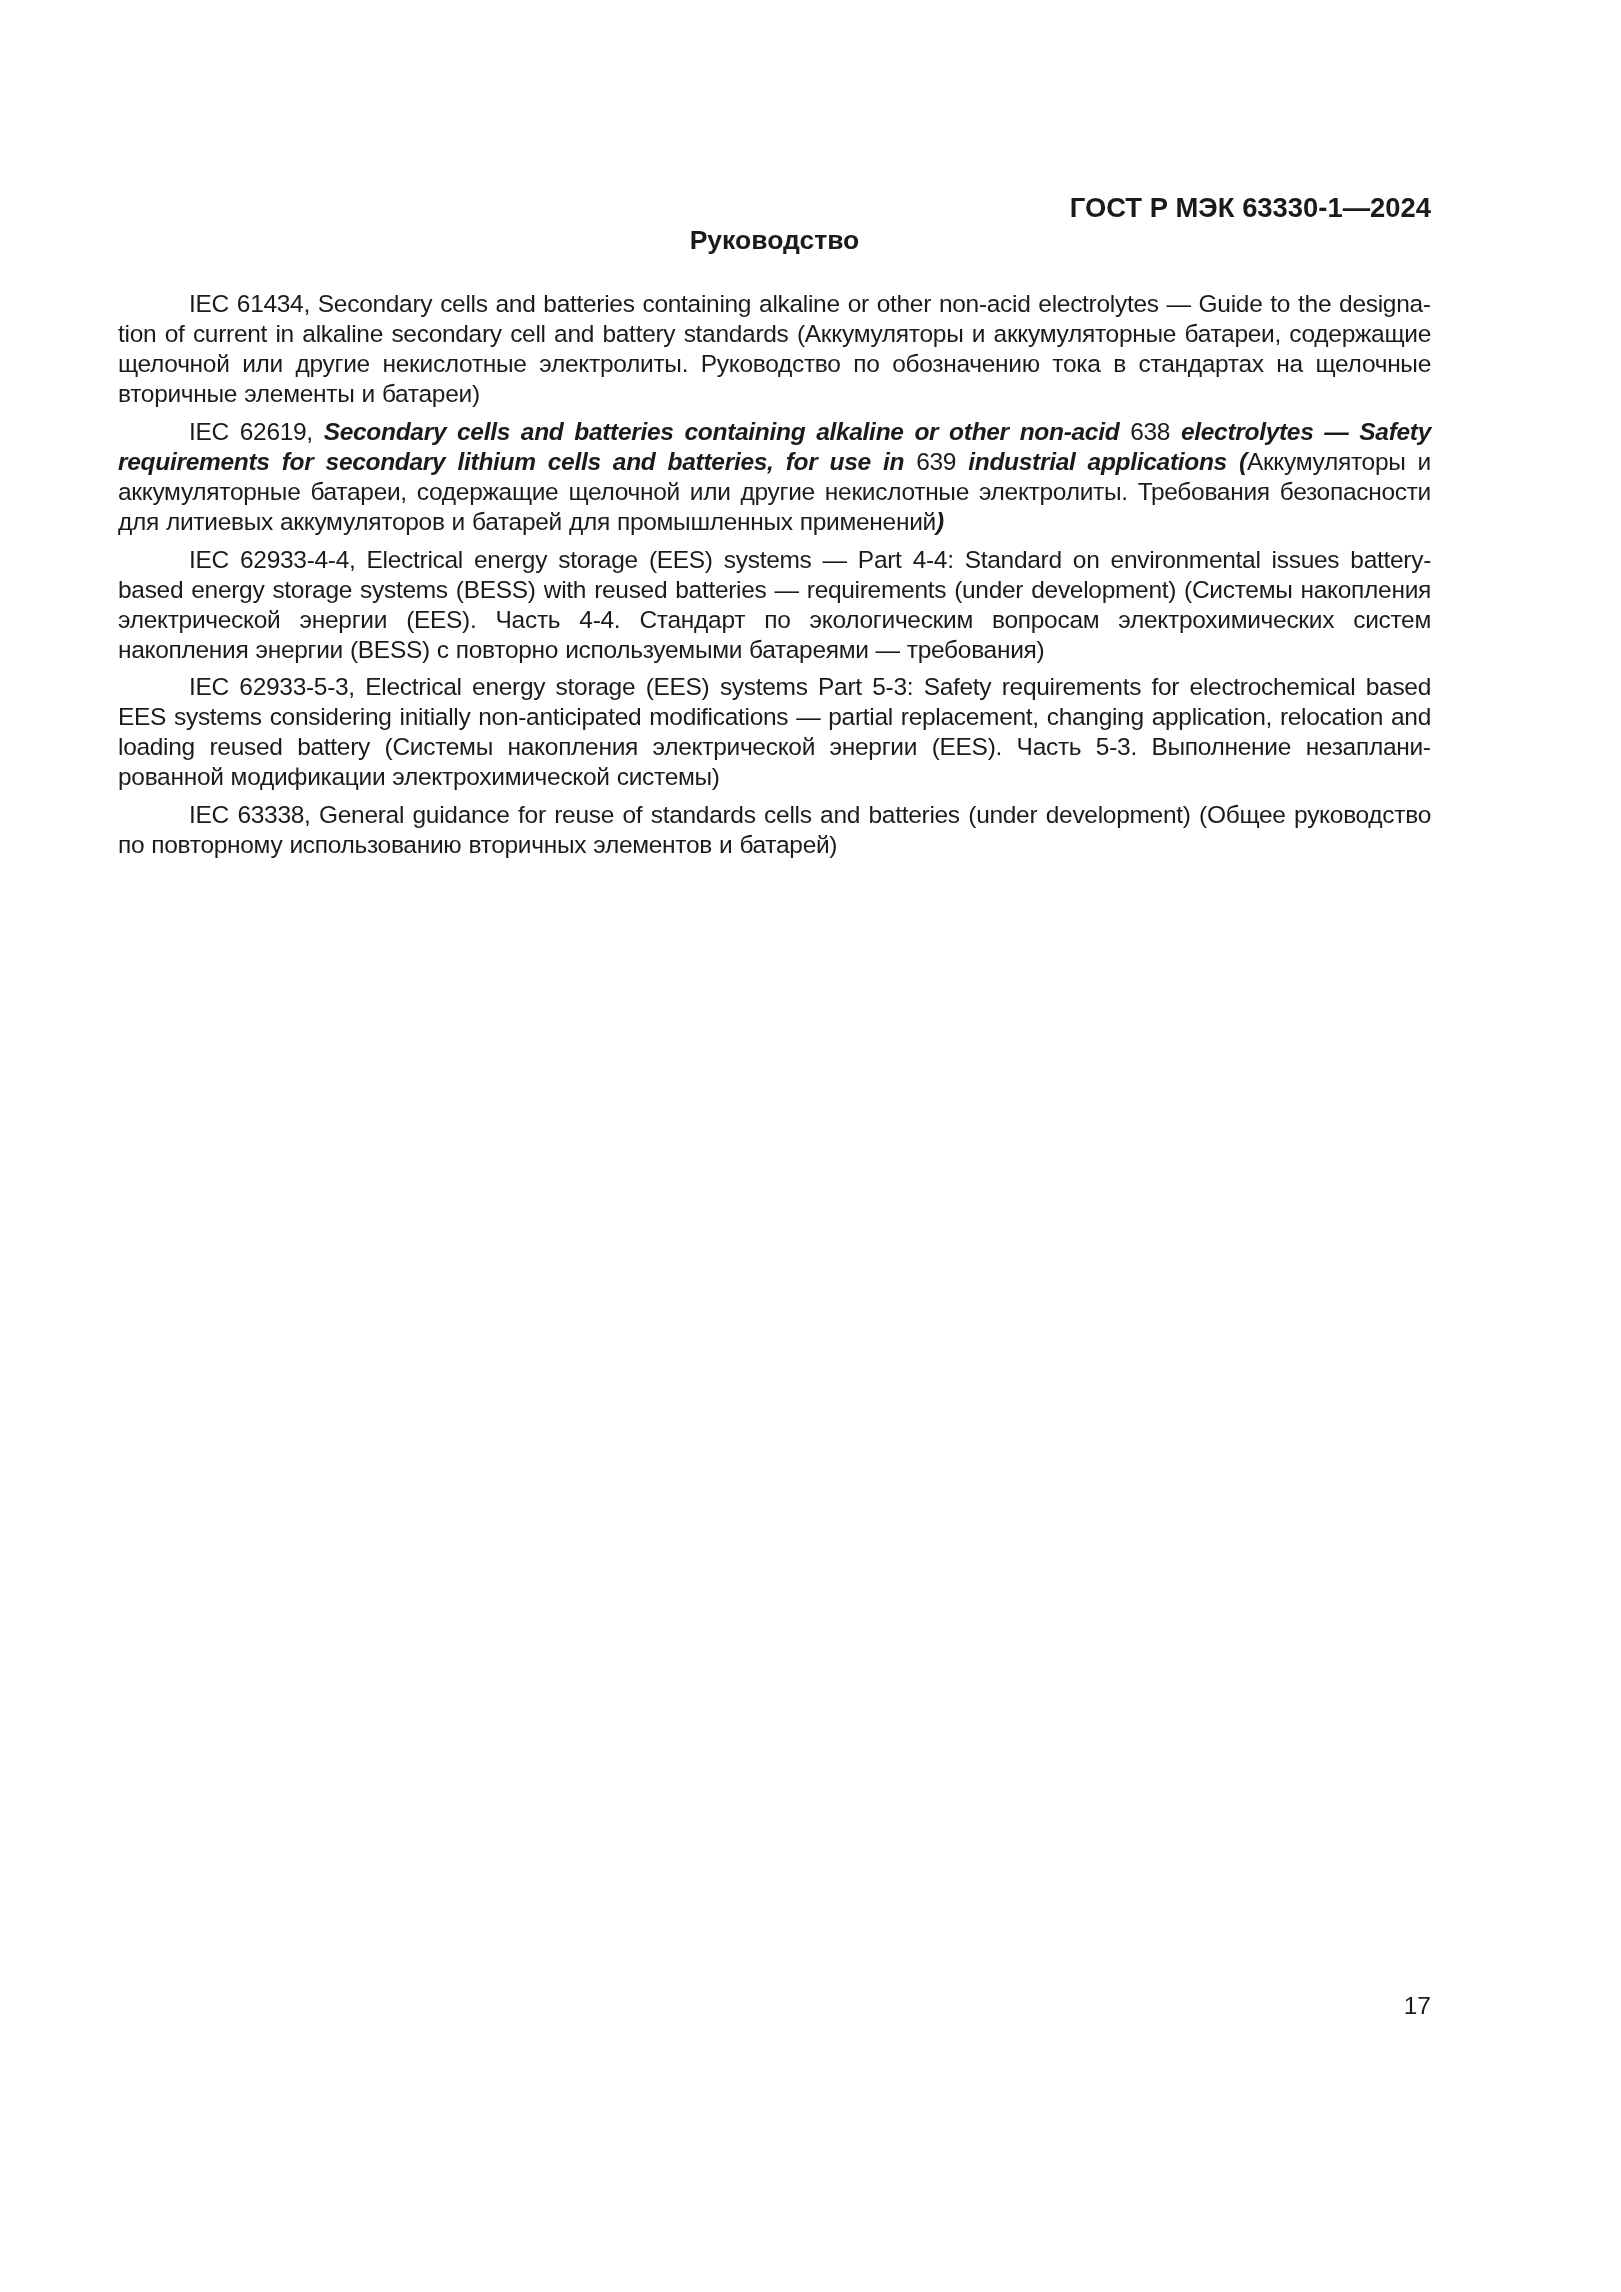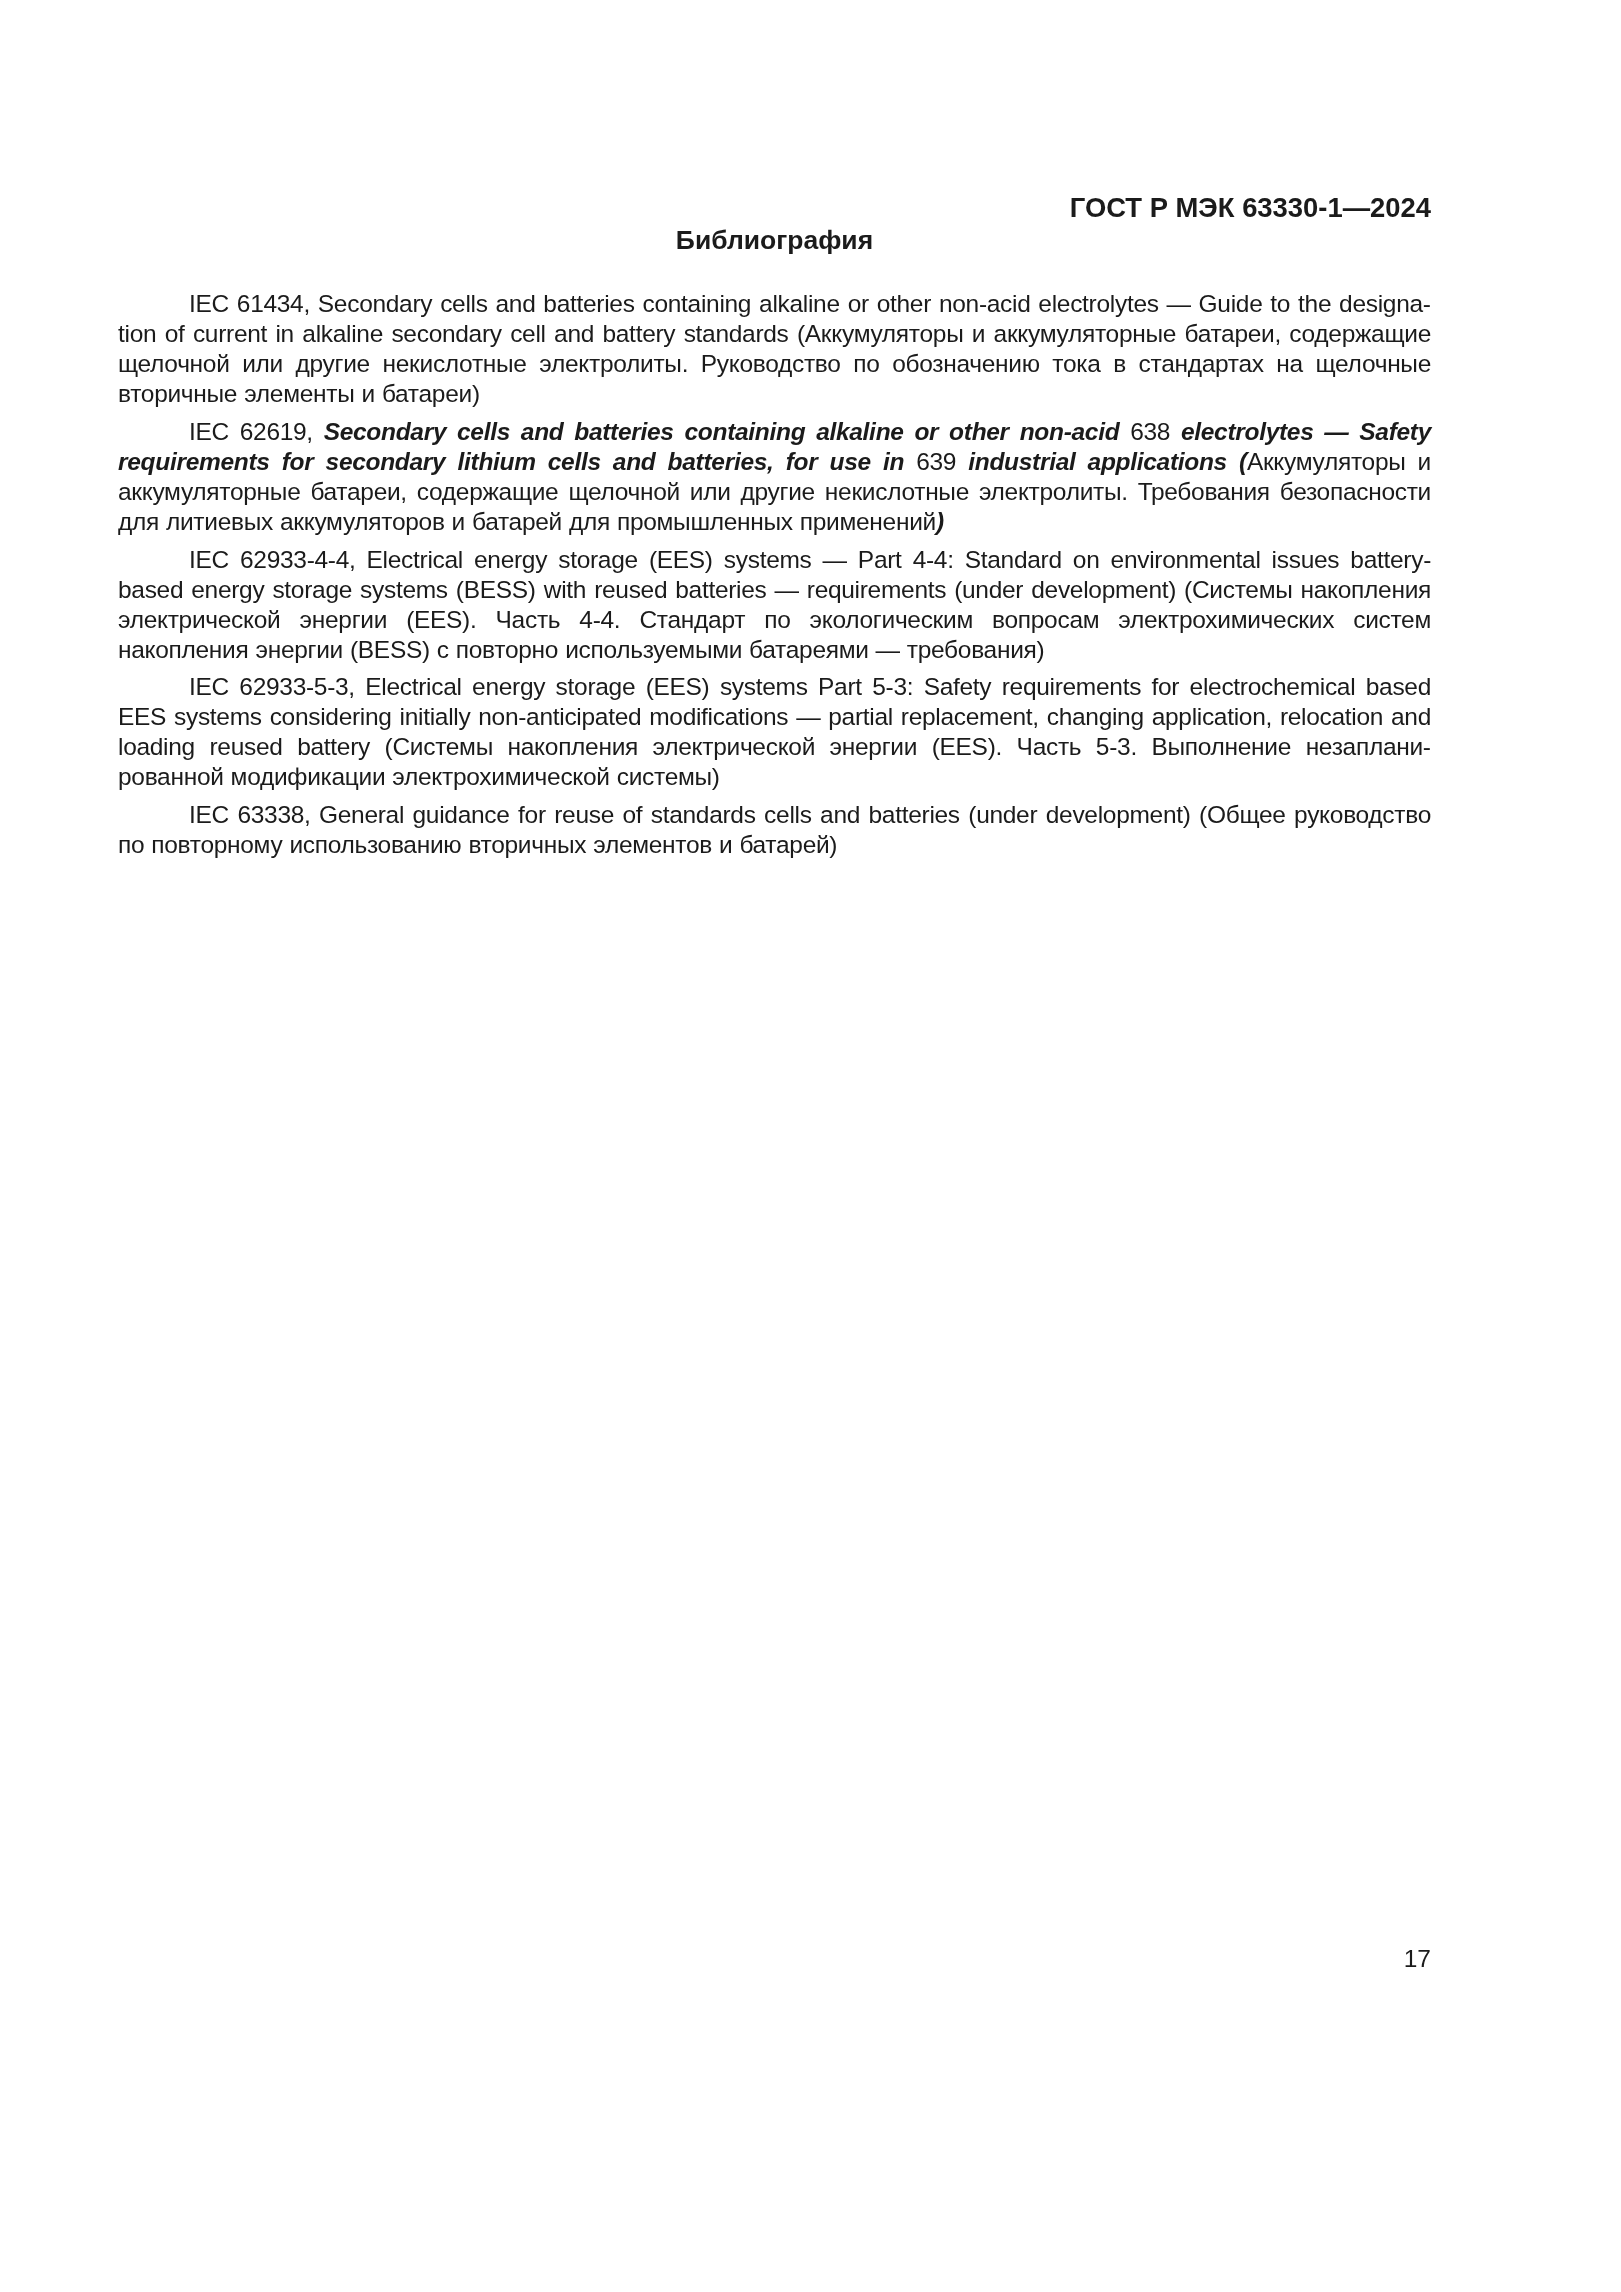--- a/index.html
+++ b/index.html
@@ -53,36 +53,36 @@
     text-indent: 71px;
     letter-spacing: -0.3px;
     word-spacing: 0.5px;
   }
   .it {
     font-style: italic;
     font-weight: bold;
   }
   .page-number {
     position: absolute;
-    top: 1944px;
+    top: 1991px;
     left: 118px;
     width: 1313px;
     text-align: right;
     font-size: 24.5px;
     line-height: 30px;
   }
 </style>
 </head>
 <body>
 
 <div class="page">
 
   <div class="running-header">ГОСТ Р МЭК 63330-1—2024</div>
 
-  <h1 class="doc-title">Библиография</h1>
+  <h1 class="doc-title">Руководство</h1>
 
   <div class="content">
 
     <p class="entry"><span>IEC 61434, Secondary cells and batteries containing alkaline or other non-acid electrolytes — Guide to the designa­tion of current in alkaline secondary cell and battery standards (Аккумуляторы и аккумуляторные батареи, содержащие щелочной или другие некислотные электролиты. Руководство по обозначению тока в стандартах на щелочные вторичные элементы и батареи)</span></p>
 
     <p class="entry"><span>IEC 62619, </span><span class="it">Secondary cells and batteries containing alkaline or other non-acid </span><span>638 </span><span class="it">electrolytes — Safety require­ments for secondary lithium cells and batteries, for use in </span><span>639 </span><span class="it">industrial applications (</span><span>Аккумуляторы и аккумуляторные батареи, содержащие щелочной или другие некислотные электролиты. Требования безопасности для литиевых аккумуляторов и батарей для промышленных применений</span><span class="it">)</span></p>
 
     <p class="entry"><span>IEC 62933-4-4, Electrical energy storage (EES) systems — Part 4-4: Standard on environmental issues bat­tery-based energy storage systems (BESS) with reused batteries — requirements (under development) (Системы нако­пления электрической энергии (EES). Часть 4-4. Стандарт по экологическим вопросам электрохимических систем накопления энергии (BESS) с повторно используемыми батареями — требования)</span></p>
 
     <p class="entry"><span>IEC 62933-5-3, Electrical energy storage (EES) systems Part 5-3: Safety requirements for electrochemical based EES systems considering initially non-anticipated modifications — partial replacement, changing application, relocation and loading reused battery (Системы накопления электрической энергии (EES). Часть 5-3. Выполнение незаплани­рованной модификации электрохимической системы)</span></p>

